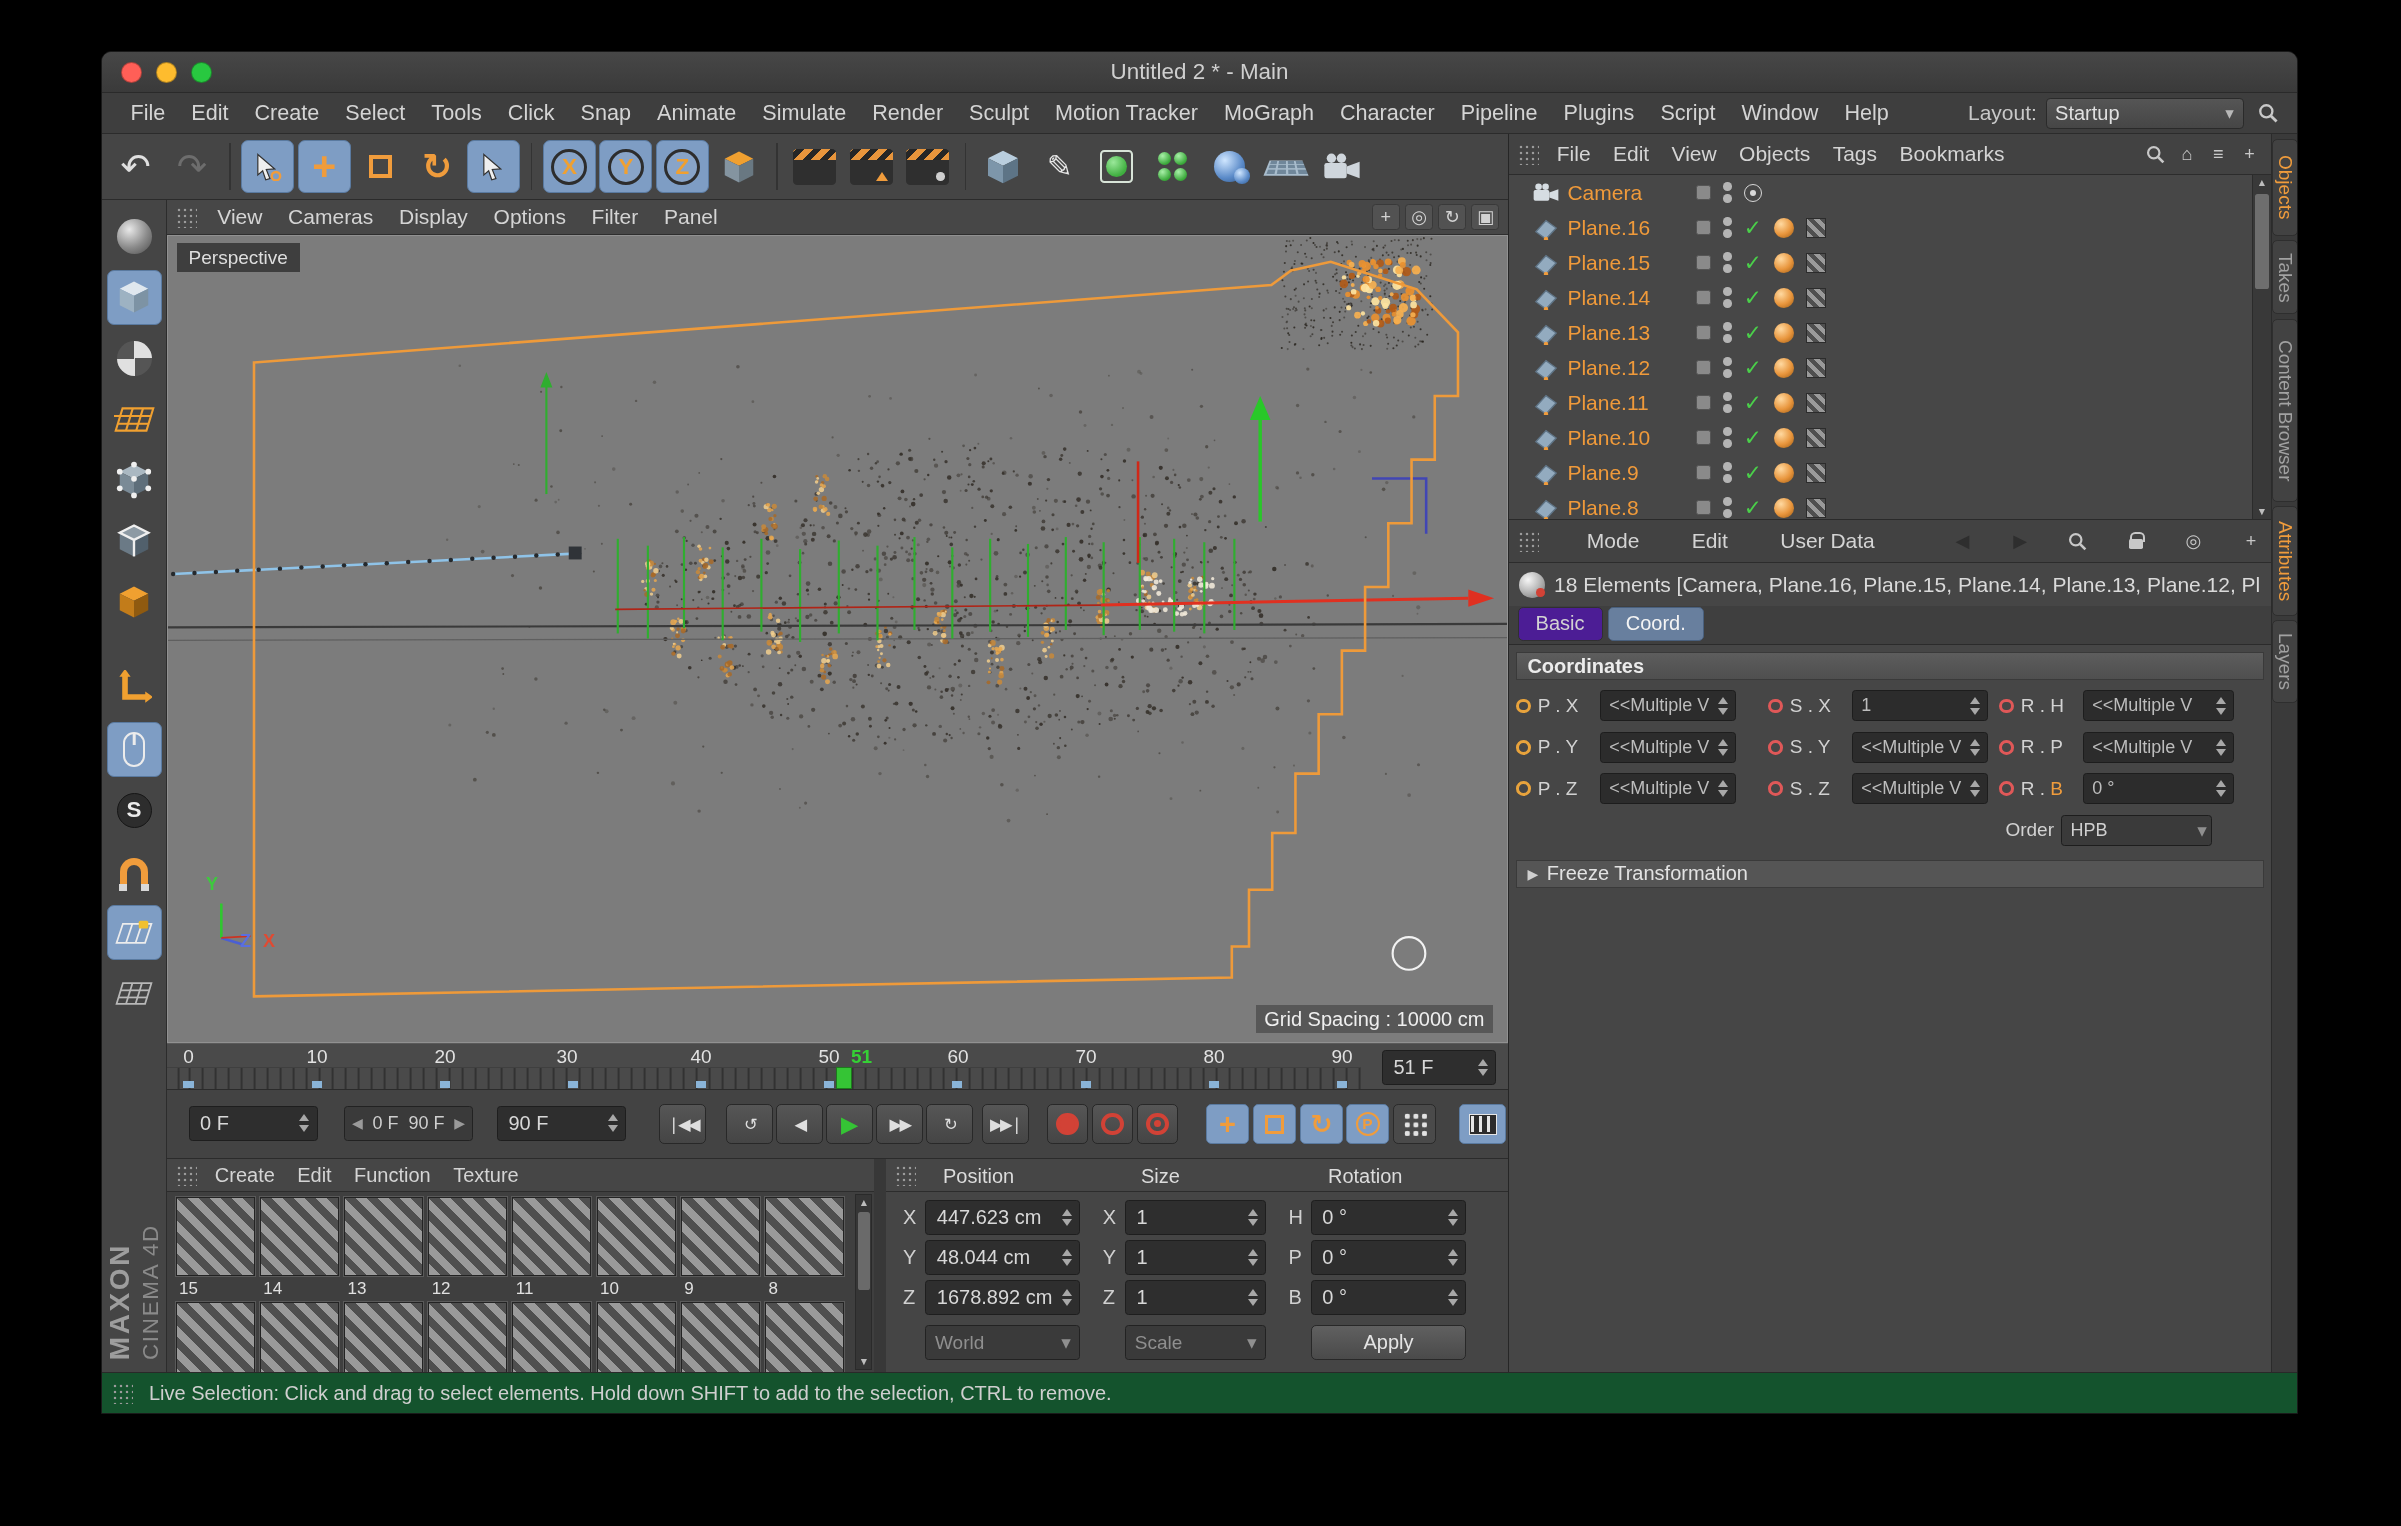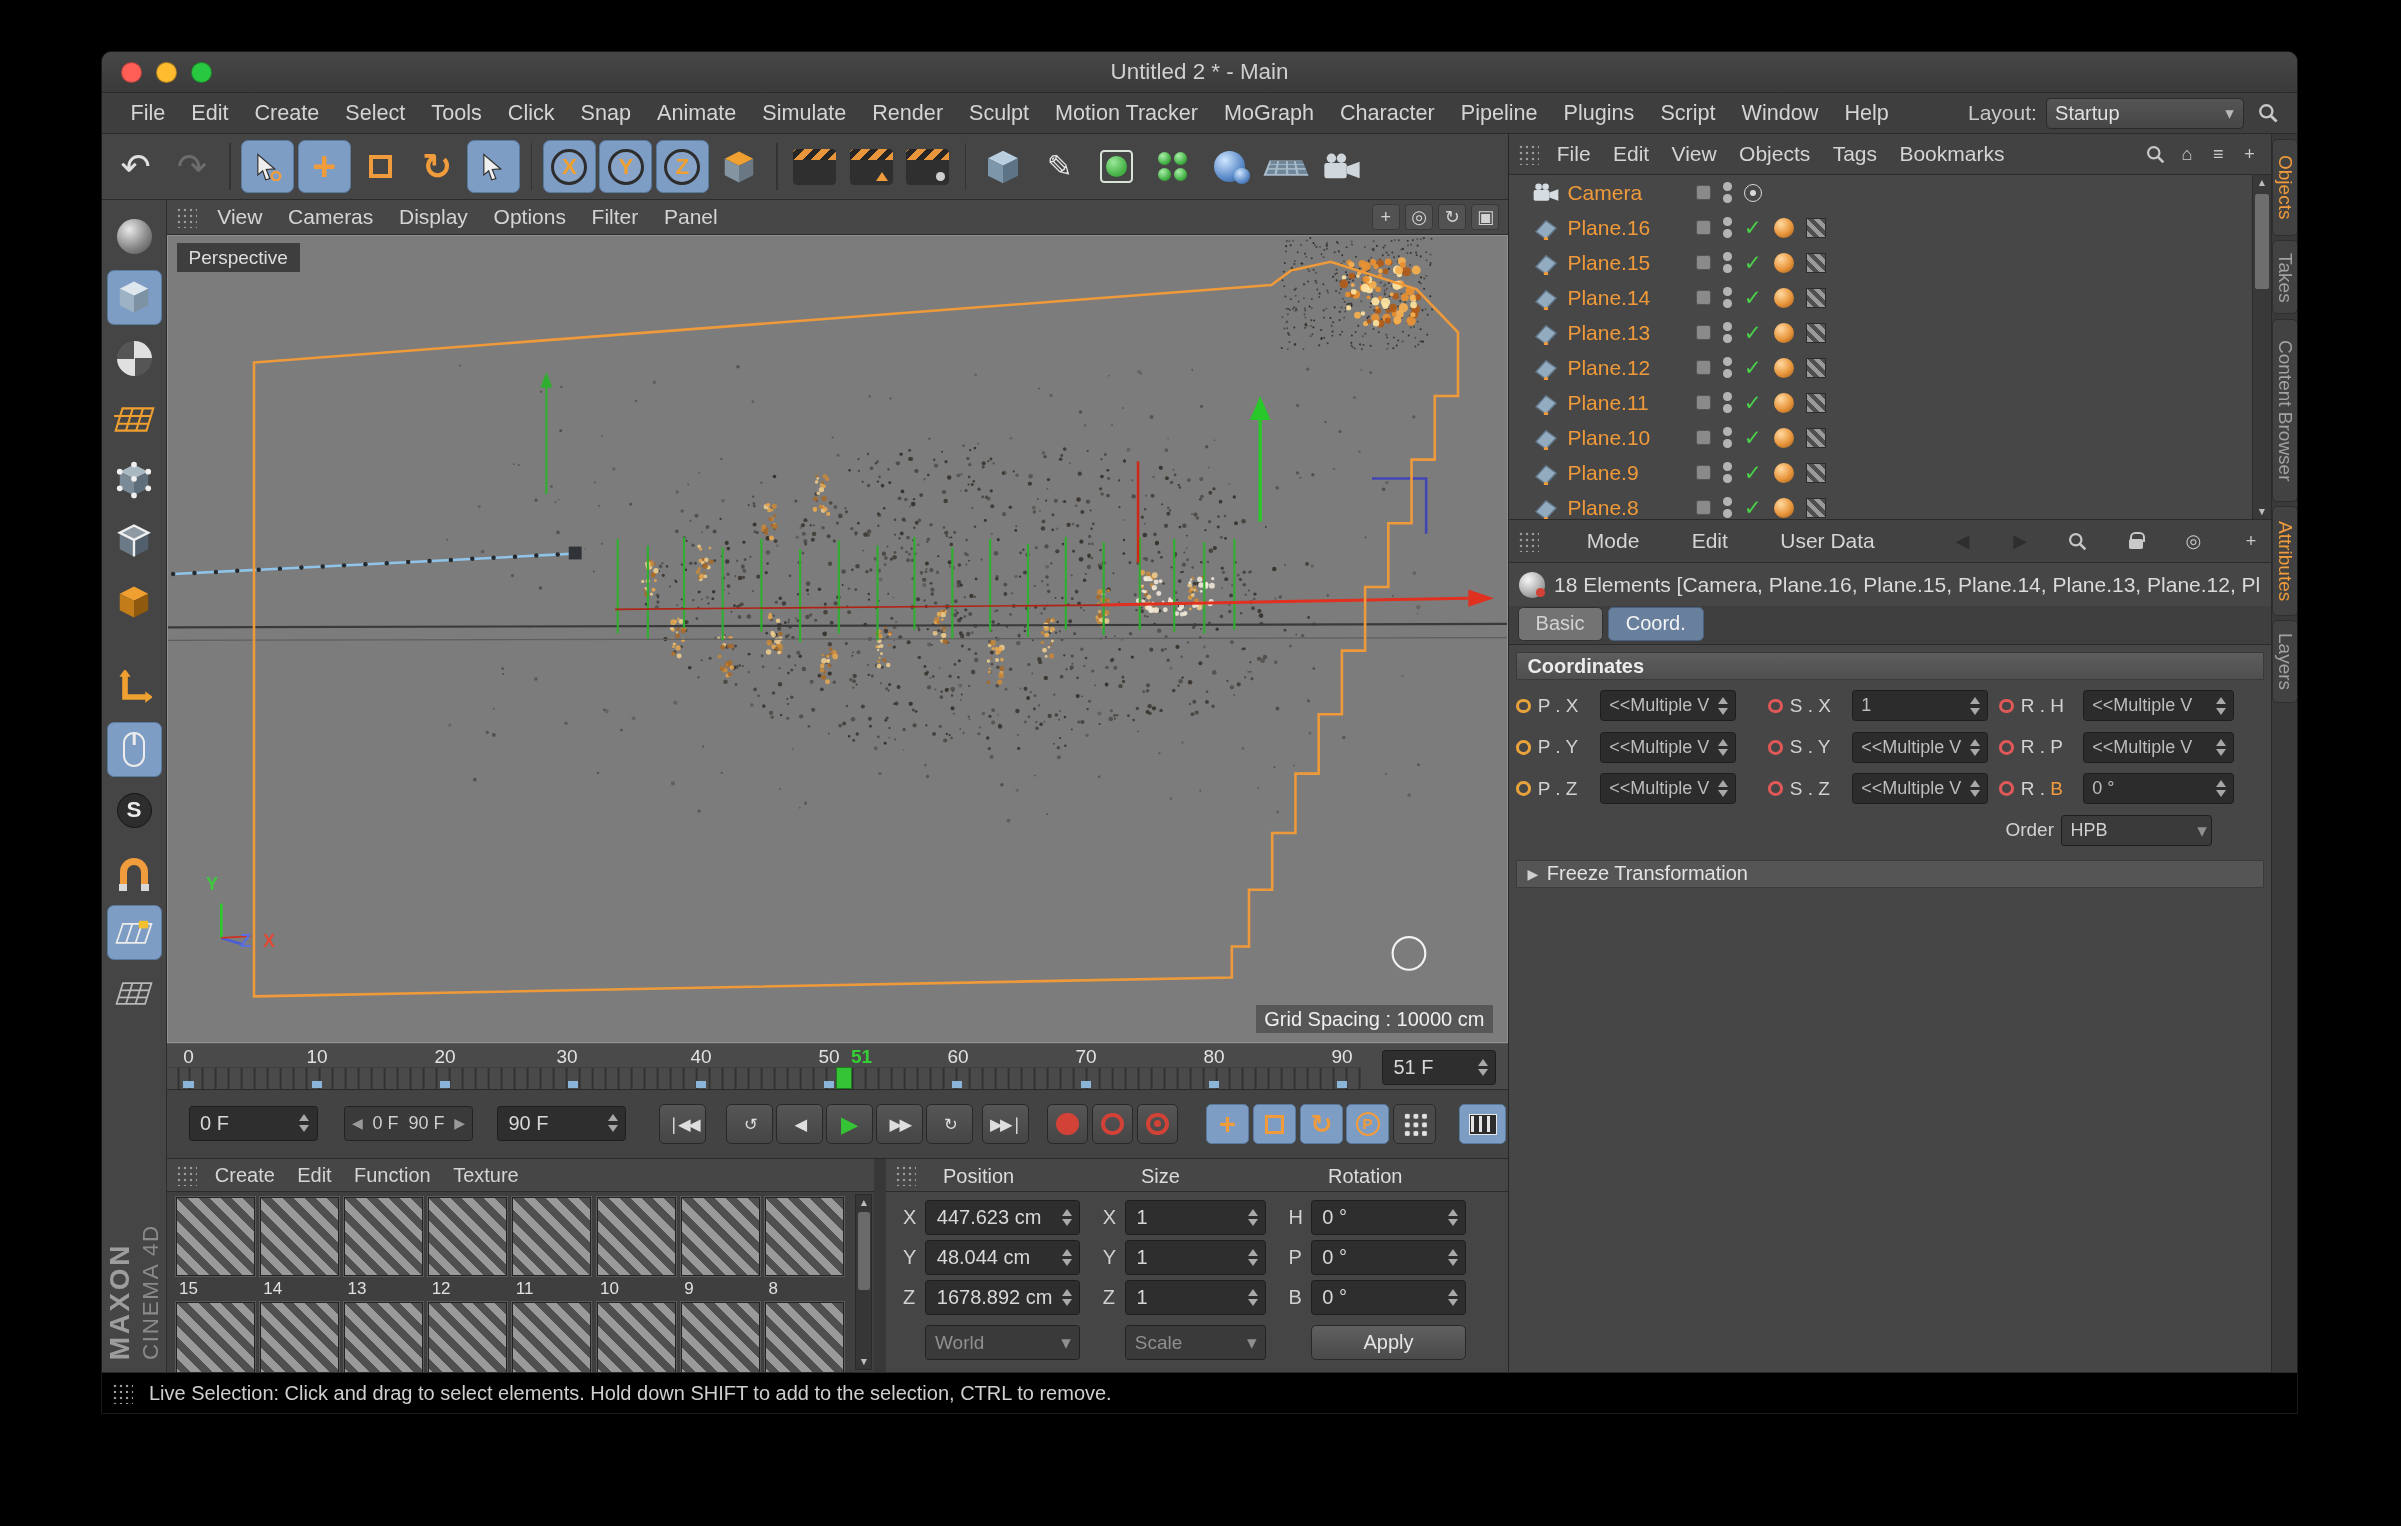--- a/index.html
+++ b/index.html
@@ -217,21 +217,21 @@
   .om-scroll { position:absolute; right:0; top:0; bottom:0; width:19px; background:#393939; border-left:0.9px solid #2b2b2b;}
   .om-scroll .thumbbar { position:absolute; left:1.7px; right:1.7px; top:19px; height:95px; background:#6e6e6e; border-radius:2.6px;}
 
   .am-menu { height:43px; background:#424242; border-bottom:0.9px solid #2c2c2c; display:flex; align-items:center; padding:0 8.6px; flex:0 0 auto;gap:30px;}
   .am-info { height:43px; display:flex; align-items:center; padding:0 10.4px; gap:8.6px; background:#464646; flex:0 0 auto;}
   .multi-icon { width:26px; height:26px; border-radius:50%; flex:0 0 auto;
     background:radial-gradient(circle at 35% 30%,#f6f6f6,#bdbdbd 45%,#6f6f6f); position:relative;}
   .multi-icon::after{content:""; position:absolute; right:0.9px; bottom:0.9px; width:8.6px; height:8.6px; border-radius:50%; background:#d24236;}
   .am-info .txt { color:#dadada; font-size:21px; white-space:nowrap; overflow:hidden;}
   .am-tabs { height:39px; background:#3f3f3f; border-bottom:0.9px solid #2b2b2b; display:flex; align-items:flex-end; gap:5.2px; padding:0 0 3.5px 8.6px; flex:0 0 auto;}
-  .atab { padding:4.3px 17px; font-size:20px; color:#d2d2d2; background:#737373; border:0.9px solid #303030; border-radius:5.2px;}
+  .atab { padding:4.3px 17px; font-size:20px; color:#d2d2d2; background:#4c1d95; border:0.9px solid #303030; border-radius:5.2px;}
   .atab.on { background:#687f9e; color:#f4f4f4; border-color:#49607e;}
   .am-body { flex:1; background:#464646; padding-top:7px; overflow:hidden;}
   .section-bar { margin:0 7px; height:28px; background:linear-gradient(#5d5d5d,#4f4f4f);
     border:0.9px solid #3a3a3a; display:flex; align-items:center; padding:0 10.4px;
     color:#ececec; font-size:20px; font-weight:bold;}
   .agrid { margin:10.4px 7px 0; display:grid; grid-template-columns:252px 231px 1fr; row-gap:10.4px;}
   .af { display:flex; align-items:center; gap:7px;}
   .kcircle { width:14.7px; height:14.7px; border-radius:50%; border:3.5px solid #e8a33c; flex:0 0 auto;}
   .kcircle.red { border-color:#e05858; }
   .aflabel { width:55px; color:#d2d2d2; font-size:19px; white-space:nowrap;}
@@ -240,21 +240,21 @@
     display:flex; align-items:center; padding:0 4.3px 0 8.6px;}
   .afield .afval { flex:1; color:#bdbdbd; font-size:18px; white-space:nowrap; overflow:hidden;}
   .afield.w175 { width:151px; }
   .orderrow { grid-column:3; display:flex; align-items:center; gap:7px;}
   .orderrow .aflabel { text-align:right; }
   .freeze { margin:14px 7px 0; height:28px; background:#555; border:0.9px solid #3a3a3a;
     display:flex; align-items:center; gap:8.6px; padding:0 10.4px; color:#e2e2e2; font-size:20px;}
   .freeze .exp { font-size:14px; color:#cfcfcf;}
 
   
-  .statusbar { height:41px; background:#000000; border-top:0.9px solid #292929;
+  .statusbar { height:41px; background:#14532d; border-top:0.9px solid #292929;
     display:flex; align-items:center; padding:0 10.4px; gap:8.6px; flex:0 0 auto;}
   .statusbar .txt { color:#cfcfcf; font-size:20px; white-space:nowrap; overflow:hidden;}
 
   .lock-icon { width:14px; height:10.4px; background:#c8c8c8; border-radius:1.7px; position:relative; margin-top:6px;}
   .lock-icon::before { content:""; position:absolute; left:1.7px; top:-7px; width:10.4px; height:7.8px;
     border:2.6px solid #c8c8c8; border-bottom:none; border-radius:5.2px 5.2px 0 0;}
 </style>
 </head>
 <body>
 

